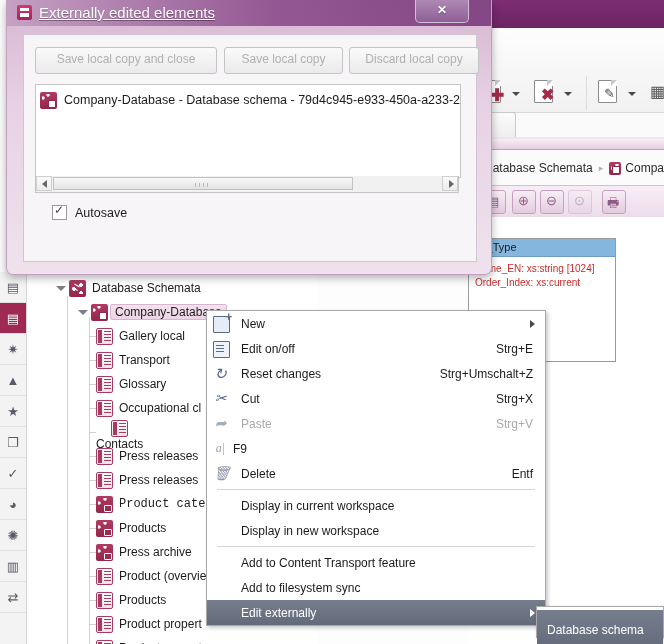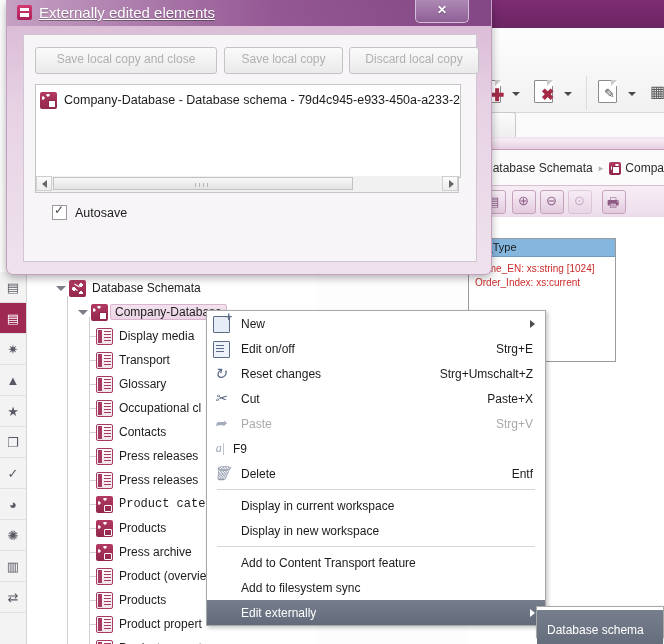--- a/index.html
+++ b/index.html
@@ -356,38 +356,38 @@
 
   <div class="tnode" style="top:28px;padding-left:49px;">
     <span class="twist"></span>
     <span class="ticon ic-db"></span>
     <span class="tlabel tsel">Company-Database</span>
   </div>
 
   <div class="tnode" style="top:52px;padding-left:69px;">
       <div class="tdash" style="left:62px;top:12px;"></div>
       <span class="ticon ic-table"></span>
-      <span class="tlabel">Display media</span>
+      <span class="tlabel">Gallery local</span>
     </div>
   <div class="tnode" style="top:76px;padding-left:69px;">
       <div class="tdash" style="left:62px;top:12px;"></div>
       <span class="ticon ic-table"></span>
       <span class="tlabel">Transport</span>
     </div>
   <div class="tnode" style="top:100px;padding-left:69px;">
       <div class="tdash" style="left:62px;top:12px;"></div>
       <span class="ticon ic-table"></span>
       <span class="tlabel">Glossary</span>
     </div>
   <div class="tnode" style="top:124px;padding-left:69px;">
       <div class="tdash" style="left:62px;top:12px;"></div>
       <span class="ticon ic-table"></span>
       <span class="tlabel">Occupational cl</span>
     </div>
-  <div class="tnode" style="top:148px;padding-left:69px;">
+  <div class="tnode" style="top:148px;padding-left:69px;flex-direction:column;">
       <div class="tdash" style="left:62px;top:12px;"></div>
       <span class="ticon ic-table"></span>
       <span class="tlabel">Contacts</span>
     </div>
   <div class="tnode" style="top:172px;padding-left:69px;">
       <div class="tdash" style="left:62px;top:12px;"></div>
       <span class="ticon ic-table"></span>
       <span class="tlabel">Press releases</span>
     </div>
   <div class="tnode" style="top:196px;padding-left:69px;">
@@ -456,21 +456,21 @@
       </span>
     <span class="mi-label">Reset changes</span>
     <span class="mi-key">Strg+Umschalt+Z</span>
   </div>
 
   <div class="mi">
     <span class="mi-icon">
         <i class="g g-cut">✂</i>
       </span>
     <span class="mi-label">Cut</span>
-    <span class="mi-key">Paste+X</span>
+    <span class="mi-key">Strg+X</span>
   </div>
 
 
   <div class="mi disabled">
     <span class="mi-icon">
         <i class="g g-paste">➦</i>
       </span>
     <span class="mi-label">Paste</span>
     <span class="mi-key">Strg+V</span>
   </div>

